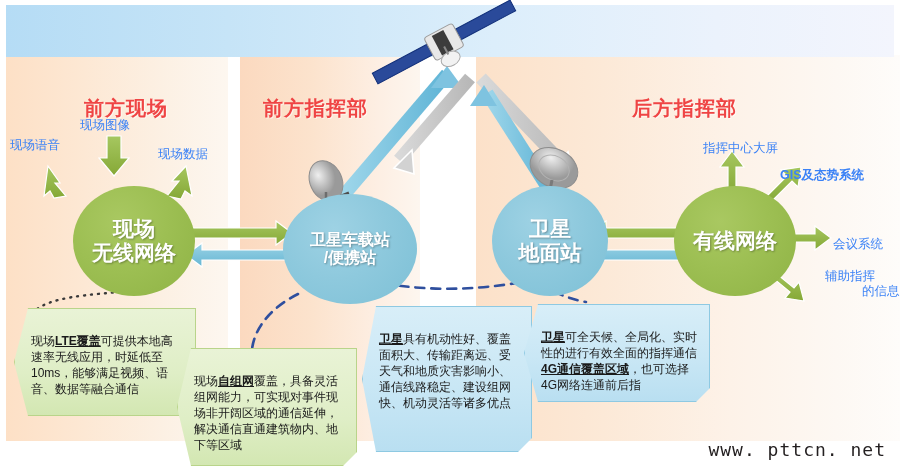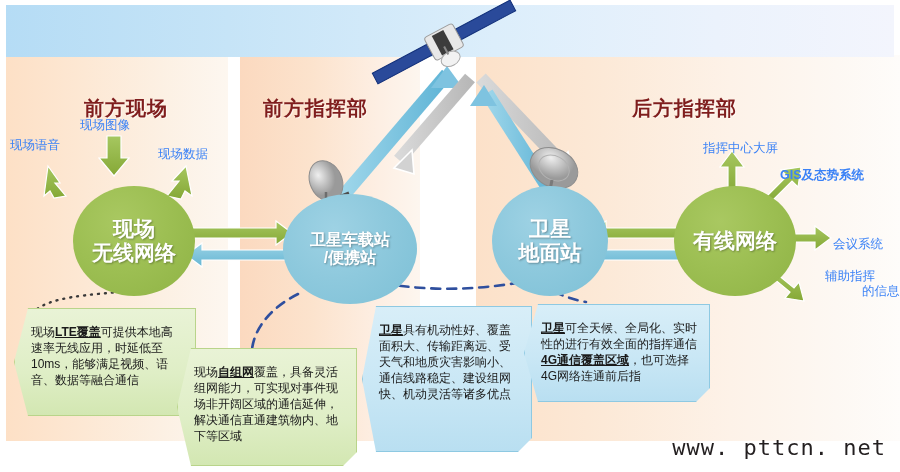--- a/index.html
+++ b/index.html
@@ -14,21 +14,21 @@
   .band.b2{left:240px;width:180px;
     background:linear-gradient(to right,#fbd9bf 0%,#fce3cd 40%,#fdeee2 75%,#fdf6ef 100%);}
   .band.b3{left:476px;width:424px;
     background:linear-gradient(to right,#fce1c9 0%,#fce9d7 30%,#fdf2e8 60%,#fdf8f3 85%,#fefcfa 100%);}
 
   
   .sky{position:absolute;left:6px;top:5px;width:888px;height:52px;
     background:linear-gradient(to right,#b5dcf5 0%,#c6e4f7 25%,#dceefb 55%,#ebf2fc 80%,#f3f5fd 100%);}
 
   
-  .hdr{position:absolute;color:#7f1d1d;font-weight:bold;font-size:20px;letter-spacing:1px;
+  .hdr{position:absolute;color:#ef4444;font-weight:bold;font-size:20px;letter-spacing:1px;
        text-shadow:1px 1px 0 rgba(255,255,255,.6);white-space:nowrap;}
   .hdr.h1{left:84px;top:95px;}
   .hdr.h2{left:263px;top:95px;}
   .hdr.h3{left:606px;top:95px;margin-left:26px;}
 
   
   .node{position:absolute;border-radius:50%;display:flex;align-items:center;justify-content:center;
         text-align:center;color:#ffffff;font-weight:bold;line-height:1.12;
         text-shadow:1px 1px 2px rgba(0,0,0,.30);}
   .node.green{background:radial-gradient(circle at 38% 32%,#a9c861 0%,#9dbf53 45%,#8fb345 100%);}
@@ -46,37 +46,37 @@
   #lbl-data{left:158px;top:146px;}
 
   
   #lbl-bigscreen{left:703px;top:140px;}
   #lbl-gis{left:780px;top:167px;font-weight:bold;}
   #lbl-meeting{left:833px;top:236px;}
   #lbl-aux1{left:825px;top:268px;}
   #lbl-aux2{left:825px;top:283px;margin-left:37px;}
 
   
-  .callout{position:absolute;font-size:12px;line-height:1.33;color:#1a1a1a;padding:16px 12px 10px 16px;
+  .callout{position:absolute;font-size:12px;line-height:1.33;color:#1a1a1a;padding:25px 12px 10px 16px;
     box-sizing:border-box;}
   .callout b{font-weight:bold;text-decoration:underline;}
   .co-green{background:linear-gradient(to bottom,#e9f3d6 0%,#dfeec6 60%,#d3e7b2 100%);
     border:1px solid #b9d48a;
     clip-path:polygon(14px 0,100% 0,100% calc(100% - 14px),calc(100% - 14px) 100%,14px 100%,0 50%);}
   .co-blue{background:linear-gradient(to bottom,#d8eef8 0%,#c9e7f5 55%,#b9dff1 100%);
     border:1px solid #8ec9e2;
     clip-path:polygon(14px 0,100% 0,100% calc(100% - 14px),calc(100% - 14px) 100%,14px 100%,0 50%);}
 
   #co-lte{left:14px;top:308px;width:182px;height:108px;}
   #co-mesh{left:177px;top:348px;width:180px;height:118px;}
   #co-sat1{left:362px;top:306px;width:170px;height:146px;}
   #co-sat2{left:524px;top:304px;width:186px;height:98px;}
 
   
-  #watermark{position:absolute;right:14px;bottom:12px;color:#231f20;font-size:22px;
+  #watermark{position:absolute;right:14px;bottom:12px;color:#231f20;font-size:18px;
     font-family:"DejaVu Sans Mono","Liberation Mono",monospace;letter-spacing:1px;white-space:nowrap;}
 
   .svg-layer{position:absolute;left:0;top:0;width:900px;height:472px;pointer-events:none;}
 </style>
 </head>
 <body>
 
 <div id="stage">
 
   <div class="bands">

